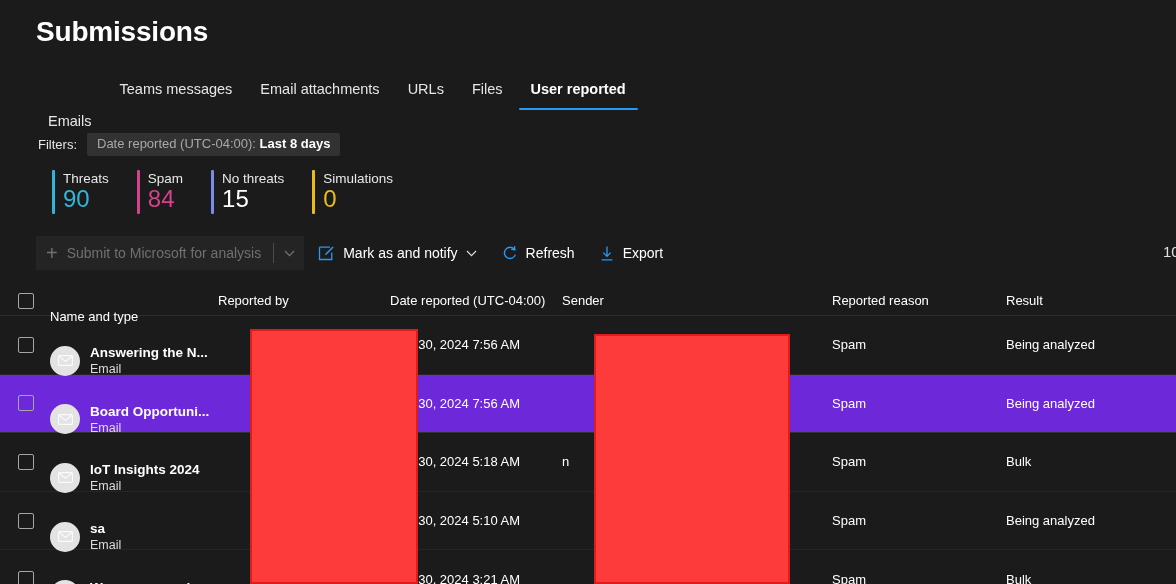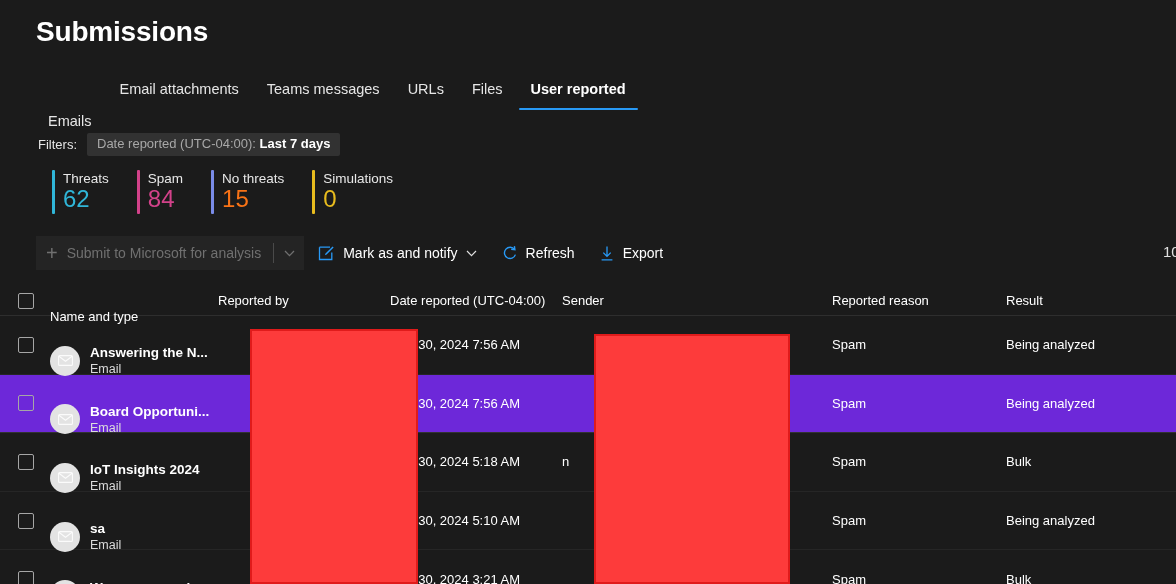--- a/index.html
+++ b/index.html
@@ -278,55 +278,55 @@
 </style>
 </head>
 <body>
 
 <div id="page">
 
   <div class="page-title">Submissions</div>
 
   <div class="tabs" id="tabs">
       <div class="tab"><span>Emails</span></div>
+      <div class="tab"><span>Teams messages</span></div>
       <div class="tab"><span>Email attachments</span></div>
-      <div class="tab"><span>Teams messages</span></div>
       <div class="tab"><span>URLs</span></div>
       <div class="tab"><span>Files</span></div>
       <div class="tab active"><span>User reported</span></div>
     </div>
 
   <div class="filters-row">
     <span class="filters-label">Filters:</span>
     <span class="filter-pill">
       <span class="pill-key">Date reported (UTC-04:00):</span>
-      <span class="pill-val">Last 7 days</span>
+      <span class="pill-val">Last 8 days</span>
     </span>
   </div>
 
   <div class="stats" id="stats">
       <div class="stat">
         <div class="stat-bar" style="background: rgb(48, 182, 216);"></div>
         <div class="stat-body">
           <div class="stat-label">Threats</div>
-          <div class="stat-value" style="color: rgb(48, 182, 216);">62</div>
+          <div class="stat-value" style="color: rgb(48, 182, 216);">90</div>
         </div>
       </div>
       <div class="stat">
         <div class="stat-bar" style="background: rgb(211, 66, 138);"></div>
         <div class="stat-body">
           <div class="stat-label">Spam</div>
           <div class="stat-value" style="color: rgb(211, 66, 138);">84</div>
         </div>
       </div>
       <div class="stat">
         <div class="stat-bar" style="background: rgb(122, 140, 232);"></div>
         <div class="stat-body">
           <div class="stat-label">No threats</div>
-          <div class="stat-value" style="color: #f97316;">15</div>
+          <div class="stat-value" style="color: #ffffff;">15</div>
         </div>
       </div>
       <div class="stat">
         <div class="stat-bar" style="background: rgb(232, 188, 30);"></div>
         <div class="stat-body">
           <div class="stat-label">Simulations</div>
           <div class="stat-value" style="color: rgb(232, 188, 30);">0</div>
         </div>
       </div>
     </div>

